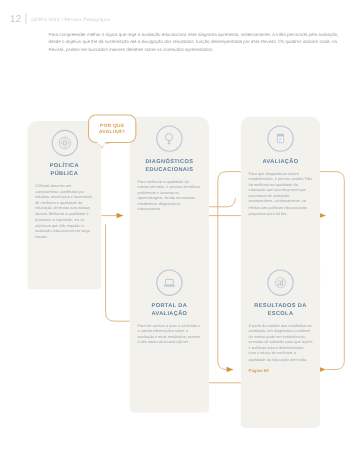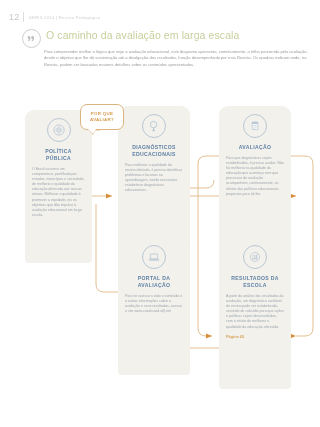--- a/index.html
+++ b/index.html
@@ -117,29 +117,20 @@
 
 <div class="page">
 
   <div class="runhead">
     <span class="folio">12</span>
     <span class="rule"></span>
     <span class="crumb">GERIS 2014 | Revista Pedagógica</span>
   </div>
 
   <div class="intro">
-    <div class="intro-head">
-      <span class="quote-badge">
-        <svg width="11" height="11" viewBox="0 0 11 11">
-          <path d="M3.0 3.1 C2.0 3.1 1.5 3.9 1.6 4.7 C1.7 5.4 2.3 5.8 2.9 5.7 C3.0 6.5 2.6 7.2 2.0 7.7 L2.6 8.2 C3.9 7.4 4.5 6.2 4.4 4.9 C4.3 3.8 3.8 3.1 3.0 3.1 Z" fill="#bdbdbd"></path>
-          <path d="M6.6 3.1 C5.6 3.1 5.1 3.9 5.2 4.7 C5.3 5.4 5.9 5.8 6.5 5.7 C6.6 6.5 6.2 7.2 5.6 7.7 L6.2 8.2 C7.5 7.4 8.1 6.2 8.0 4.9 C7.9 3.8 7.4 3.1 6.6 3.1 Z" fill="#bdbdbd"></path>
-        </svg>
-      </span>
-      <div class="intro-title">O caminho da avaliação em larga escala</div>
-    </div>
     <div class="intro-body">Para compreender melhor a lógica que rege a avaliação educacional, este diagrama apresenta, sinteticamente, a trilha percorrida pela avaliação, desde o objetivo que lhe dá sustentação até a divulgação dos resultados, função desempenhada por esta Revista. Os quadros indicam onde, na Revista, podem ser buscados maiores detalhes sobre os conteúdos apresentados.</div>
   </div>
 
   <div class="diagram">
 
     <svg class="wires" viewBox="0 0 320 331">
       <g fill="none" stroke="#e0b887" stroke-width="0.9">
 
         <path d="M92,34 L100,34"></path>
         <path d="M58,24 L46,24 Q38,24 38,32 L38,92 Q38,100 46,100 L80,100"></path>

